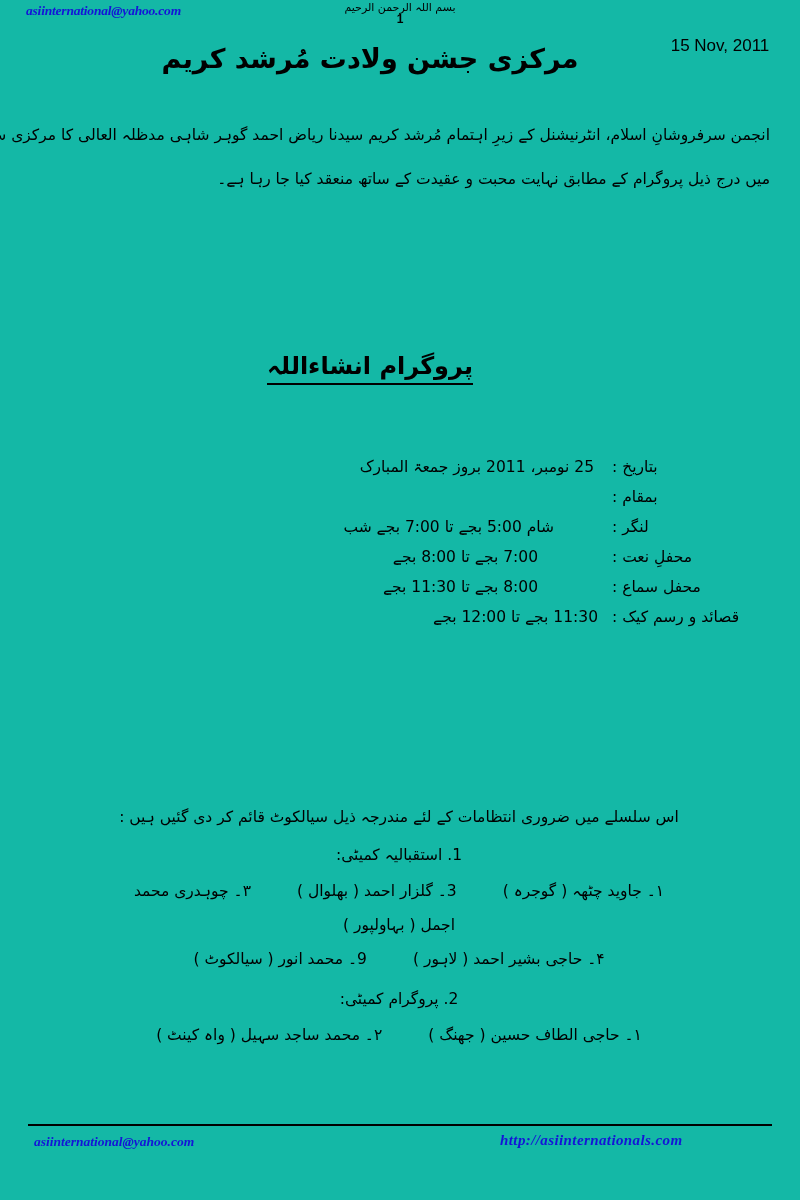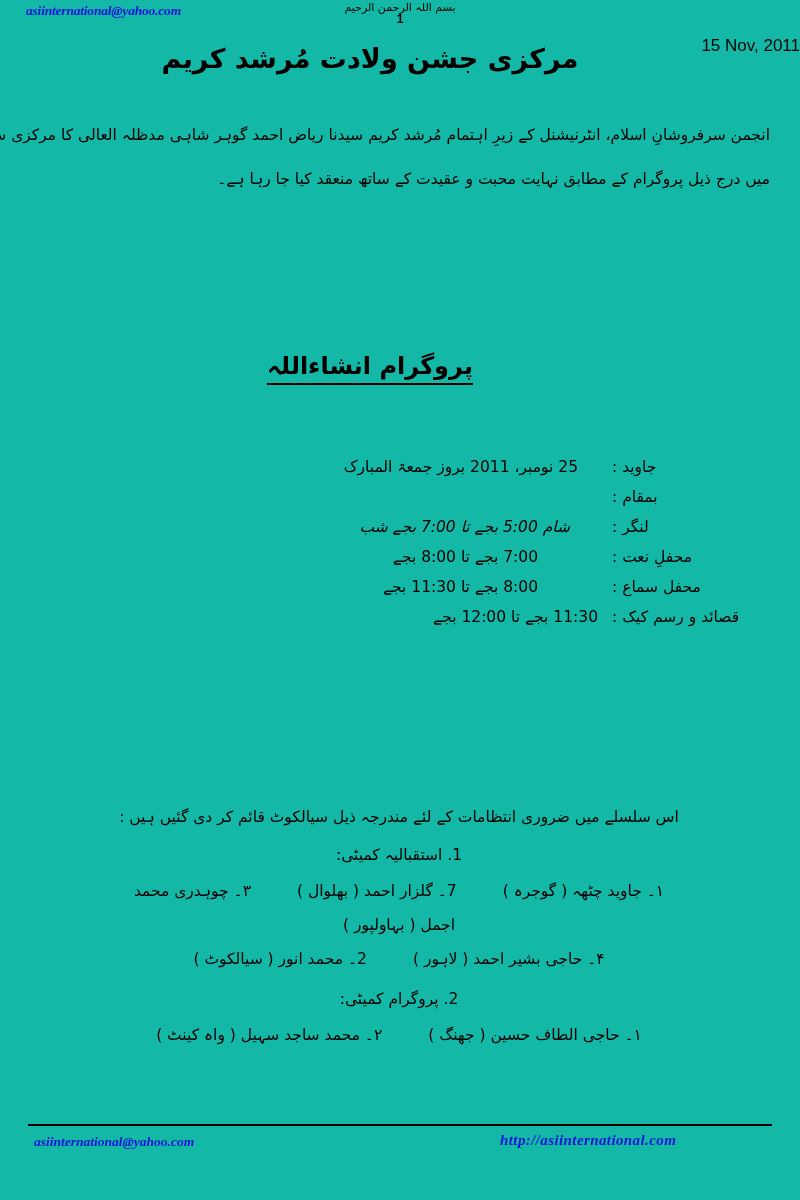--- a/index.html
+++ b/index.html
@@ -65,21 +65,21 @@
   }
 
   
   .doc-date {
     position: absolute;
     top: 36px;
     right: 0;
     left: auto;
     width: 160px;
     direction: ltr;
-    text-align: right;
+    text-align: center;
     font-family: "Liberation Sans", sans-serif;
     font-size: 17px;
     color: #000000;
   }
   .doc-title {
     position: absolute;
     top: 42px;
     left: 0;
     width: 740px;
     text-align: center;
@@ -151,23 +151,23 @@
     padding-left: 14px;
     text-align: left;
     box-sizing: border-box;
     white-space: nowrap;
   }
   .sched-value {
     flex: 0 0 auto;
     text-align: right;
     white-space: nowrap;
   }
-  .sched-row.r1 .sched-value { margin-right: 20px; }
+  .sched-row.r1 .sched-value { margin-right: 4px; }
   .sched-row.r2 .sched-value { margin-right: 4px; }
-  .sched-row.r3 .sched-value { margin-right: 28px; font-style: italic; }
+  .sched-row.r3 .sched-value { margin-right: 44px; }
   .sched-row.r4 .sched-value { margin-right: 60px; }
   .sched-row.r5 .sched-value { margin-right: 60px; }
   .sched-row.r6 .sched-value { }
 
   
   .committees {
     position: absolute;
     top: 808px;
     right: 30px;
     width: 742px;
@@ -263,21 +263,21 @@
     <span class="line l1">انجمن سرفروشانِ اسلام، انٹرنیشنل کے زیرِ اہتمام مُرشد کریم سیدنا ریاض احمد گوہر شاہی مدظلہ العالی کا مرکزی سطح</span>
     <span class="line l3">میں درج ذیل پروگرام کے مطابق  نہایت محبت و عقیدت کے ساتھ منعقد کیا جا رہا ہے۔</span>
   </div>
 
   <div class="program-heading">
     <span class="u">پروگرام انشاءاللہ</span>
   </div>
 
   <div class="schedule">
     <div class="sched-row r1">
-      <span class="sched-label">جاوید :</span>
+      <span class="sched-label">بتاریخ :</span>
       <span class="sched-value">25 نومبر، 2011   بروز جمعۃ المبارک</span>
     </div>
     <div class="sched-row r2">
       <span class="sched-label">بمقام :</span>
     </div>
     <div class="sched-row r3">
       <span class="sched-label">لنگر :</span>
       <span class="sched-value">شام 5:00 بجے تا 7:00 بجے شب</span>
     </div>
     <div class="sched-row r4">
@@ -293,39 +293,39 @@
       <span class="sched-value">11:30 بجے   تا  12:00 بجے</span>
     </div>
   </div>
 
   <div class="committees">
     <span class="lead">اس سلسلے میں ضروری انتظامات کے لئے مندرجہ ذیل سیالکوٹ قائم کر دی گئیں ہیں :</span>
 
     <span class="committee-title">1. استقبالیہ کمیٹی:</span>
     <span class="member-line wide">
       <span class="m">۱۔ جاوید چٹھہ ( گوجرہ )</span>
-      <span class="m">7۔ گلزار احمد ( بھلوال )</span>
+      <span class="m">3۔ گلزار احمد ( بھلوال )</span>
       <span class="m">۳۔ چوہدری محمد</span>
     </span>
     <span class="member-line center">
       <span class="m">اجمل ( بہاولپور )</span>
     </span>
     <span class="member-line wide">
       <span class="m">۴۔ حاجی بشیر احمد ( لاہور )</span>
-      <span class="m">2۔ محمد انور ( سیالکوٹ )</span>
+      <span class="m">9۔ محمد انور ( سیالکوٹ )</span>
     </span>
 
     <div class="spacer-sm"></div>
 
     <span class="committee-title">2. پروگرام کمیٹی:</span>
     <span class="member-line wide">
       <span class="m">۱۔ حاجی الطاف حسین ( جھنگ )</span>
       <span class="m">۲۔ محمد ساجد سہیل ( واہ کینٹ )</span>
     </span>
   </div>
 
   <div class="footer">
     <div class="footer-rule"></div>
     <div class="footer-email">asiinternational@yahoo.com</div>
-    <div class="footer-url">http://asiinternational.com</div>
+    <div class="footer-url">http://asiinternationals.com</div>
   </div>
 
 </div>
 
 </body></html>

